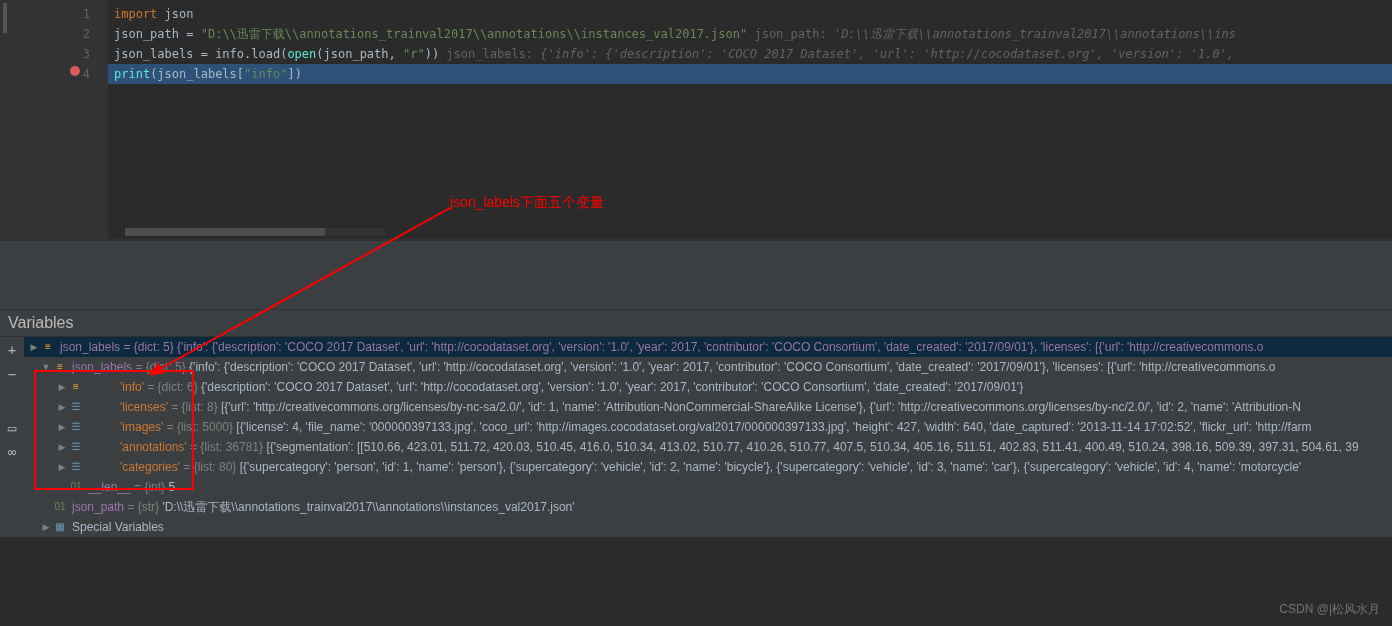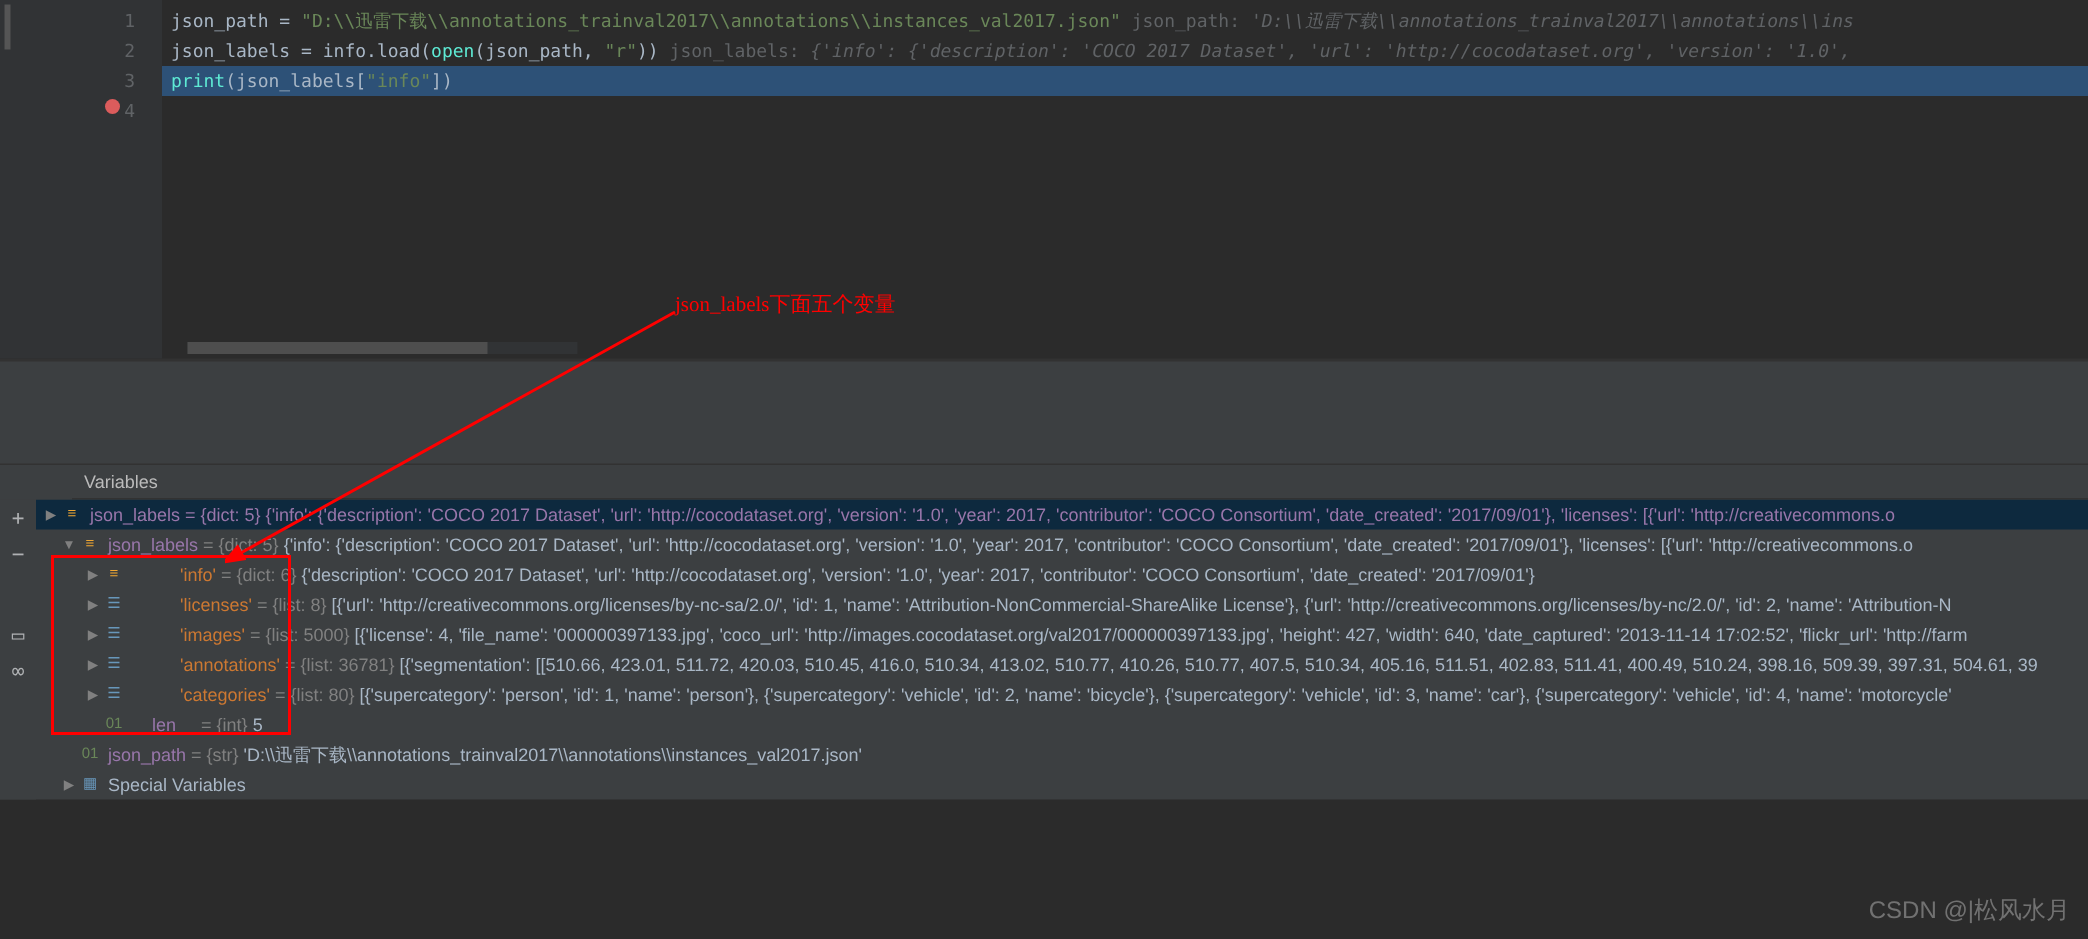--- a/index.html
+++ b/index.html
@@ -72,21 +72,21 @@
 .str-u { }
 .ident { color: #a9b7c6; }
 .builtin { color: #5eead4; }
 .hint { color: #606366; font-style: italic; }
 .hint-key { color: #606366; text-align: center; }
 
 .annotation {
   position: absolute;
   color: #ff0000;
   font-size: 14px;
-  font-family: Liberation Serif, serif;
+  font-family: Liberation Sans, sans-serif;
   top: 194px;
   left: 450px;
 }
 .arrow-svg {
   position: absolute;
   top: 200px;
   left: 150px;
   pointer-events: none;
 }
 .red-box {
@@ -107,23 +107,22 @@
 }
 
 .debug-panel {
   background: #3c3f41;
 }
 .variables-header {
   background: #3c3f41;
   color: #bbbbbb;
   padding: 4px 8px;
   font-family: 'Segoe UI', sans-serif;
-  font-size: 12px;
+  font-size: 16px;
   border-bottom: 1px solid #323232;
-  margin-left: 48px;
 }
 .variables-body {
   display: flex;
 }
 .tool-col {
   width: 24px;
   background: #3c3f41;
   display: flex;
   flex-direction: column;
   align-items: center;
@@ -195,39 +194,40 @@
   height: 100%;
   background: #4e4e4e;
 }
 
 .watermark {
   position: absolute;
   bottom: 8px;
   right: 12px;
   color: rgba(220,220,220,0.4);
   font-family: 'Microsoft YaHei', sans-serif;
-  font-size: 16px;
+  font-size: 12px;
 }
 </style>
 </head>
 <body>
 
 <div class="editor-area">
   <div class="gutter-left">
     <div class="minimap"></div>
   </div>
   <div class="line-numbers">
     <div>1</div>
     <div>2</div>
     <div>3</div>
     <div>4</div>
     <div class="breakpoint"></div>
   </div>
   <div class="code-gutter-sep"></div>
   <div class="code-content">
+    <div class="code-line"><span class="kw">import</span><span class="ident"> json</span></div>
     <div class="code-line"><span class="ident">json_path = </span><span class="str">"D:\\迅雷下载\\</span><span class="str str-u">annotations_trainval2017</span><span class="str">\\annotations\\instances_val2017.json"</span><span class="hint-key">   json_path: </span><span class="hint">'D:\\迅雷下载\\annotations_trainval2017\\annotations\\ins</span></div>
     <div class="code-line"><span class="ident">json_labels = info.load(</span><span class="builtin">open</span><span class="ident">(json_path, </span><span class="str">"r"</span><span class="ident">))</span><span class="hint-key">   json_labels: </span><span class="hint">{'info': {'description': 'COCO 2017 Dataset', 'url': 'http://cocodataset.org', 'version': '1.0',</span></div>
     <div class="code-line line-highlight"><span class="builtin">print</span><span class="ident">(json_labels[</span><span class="str">"info"</span><span class="ident">])</span></div>
   </div>
   <div class="scrollbar-h" style="top:228px;bottom:auto">
       <div class="scrollbar-thumb"></div>
     </div>
 </div>
 
 <div class="annotation">json_labels下面五个变量</div>

